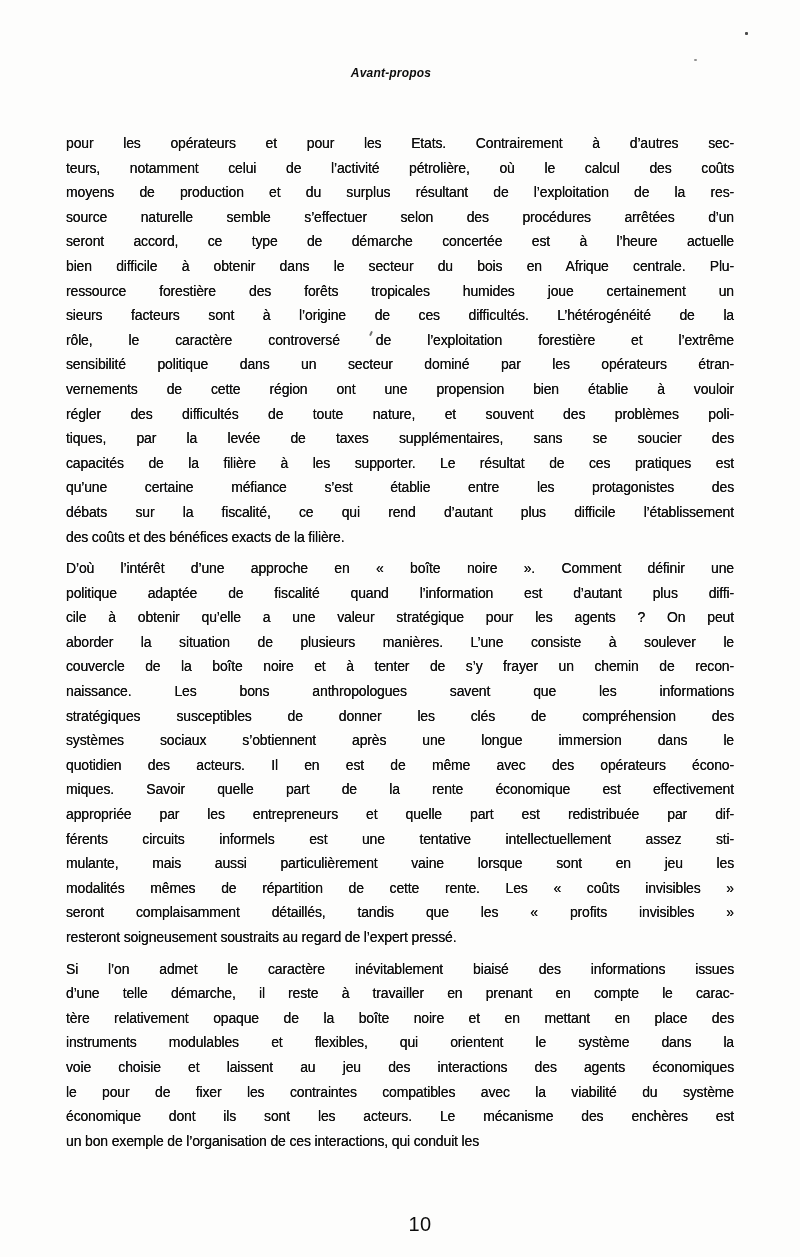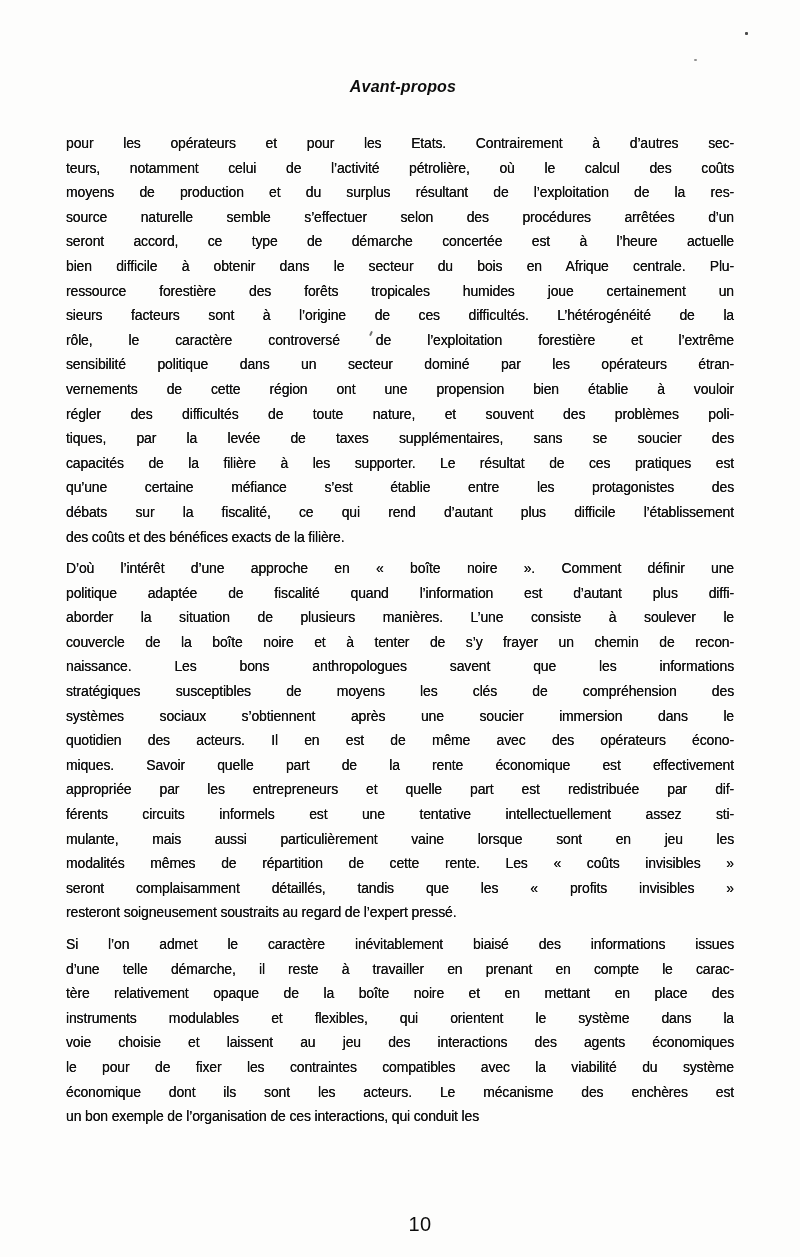--- a/index.html
+++ b/index.html
@@ -16,24 +16,24 @@
     background: #fdfdfc;
     color: #0d0d0d;
     font-family: "Liberation Sans", "DejaVu Sans", sans-serif;
     overflow: hidden;
   }
   .title {
     position: absolute;
     top: 62px;
     left: 66px;
     width: 668px;
-    margin: 16px;
+    margin: 4px;
     text-align: center;
     transform: translateX(-13px);
-    font-size: 16px;
+    font-size: 12px;
     font-weight: bold;
     font-style: italic;
     letter-spacing: 0.2px;
   }
   .body-text {
     position: absolute;
     top: 131px;
     left: 66px;
     width: 668px;
     font-size: 14px;
@@ -95,25 +95,26 @@
         <div class="line">régler des difficultés de toute nature, et souvent des problèmes poli-</div>
         <div class="line">tiques, par la levée de taxes supplémentaires, sans se soucier des</div>
         <div class="line">capacités de la filière à les supporter. Le résultat de ces pratiques est</div>
         <div class="line">qu’une certaine méfiance s’est établie entre les protagonistes des</div>
         <div class="line">débats sur la fiscalité, ce qui rend d’autant plus difficile l’établissement</div>
         <div class="line last">des coûts et des bénéfices exacts de la filière.</div>
       </div>
     <div class="paragraph">
         <div class="line">D’où l’intérêt d’une approche en « boîte noire ». Comment définir une</div>
         <div class="line">politique adaptée de fiscalité quand l’information est d’autant plus diffi-</div>
+        <div class="line">cile à obtenir qu’elle a une valeur stratégique pour les agents ? On peut</div>
         <div class="line">aborder la situation de plusieurs manières. L’une consiste à soulever le</div>
         <div class="line">couvercle de la boîte noire et à tenter de s’y frayer un chemin de recon-</div>
         <div class="line">naissance. Les bons anthropologues savent que les informations</div>
-        <div class="line">stratégiques susceptibles de moyens les clés de compréhension des</div>
-        <div class="line">systèmes sociaux s’obtiennent après une soucier immersion dans le</div>
+        <div class="line">stratégiques susceptibles de donner les clés de compréhension des</div>
+        <div class="line">systèmes sociaux s’obtiennent après une longue immersion dans le</div>
         <div class="line">quotidien des acteurs. Il en est de même avec des opérateurs écono-</div>
         <div class="line">miques. Savoir quelle part de la rente économique est effectivement</div>
         <div class="line">appropriée par les entrepreneurs et quelle part est redistribuée par dif-</div>
         <div class="line">férents circuits informels est une tentative intellectuellement assez sti-</div>
         <div class="line">mulante, mais aussi particulièrement vaine lorsque sont en jeu les</div>
         <div class="line">modalités mêmes de répartition de cette rente. Les « coûts invisibles »</div>
         <div class="line">seront complaisamment détaillés, tandis que les « profits invisibles »</div>
         <div class="line last">resteront soigneusement soustraits au regard de l’expert pressé.</div>
       </div>
     <div class="paragraph">

